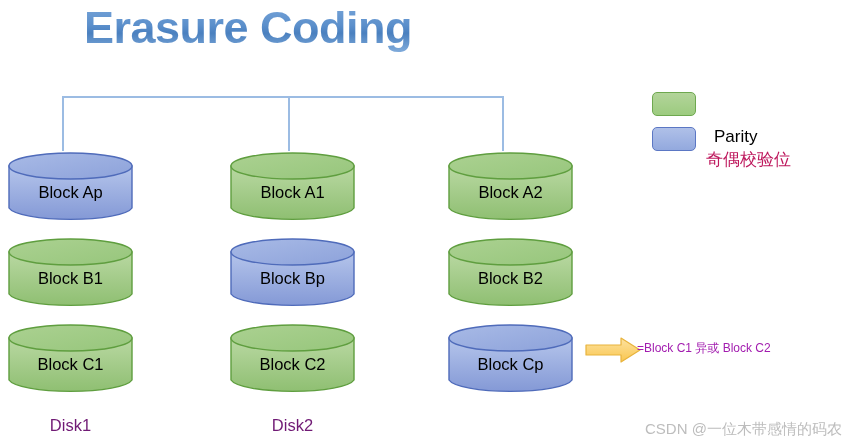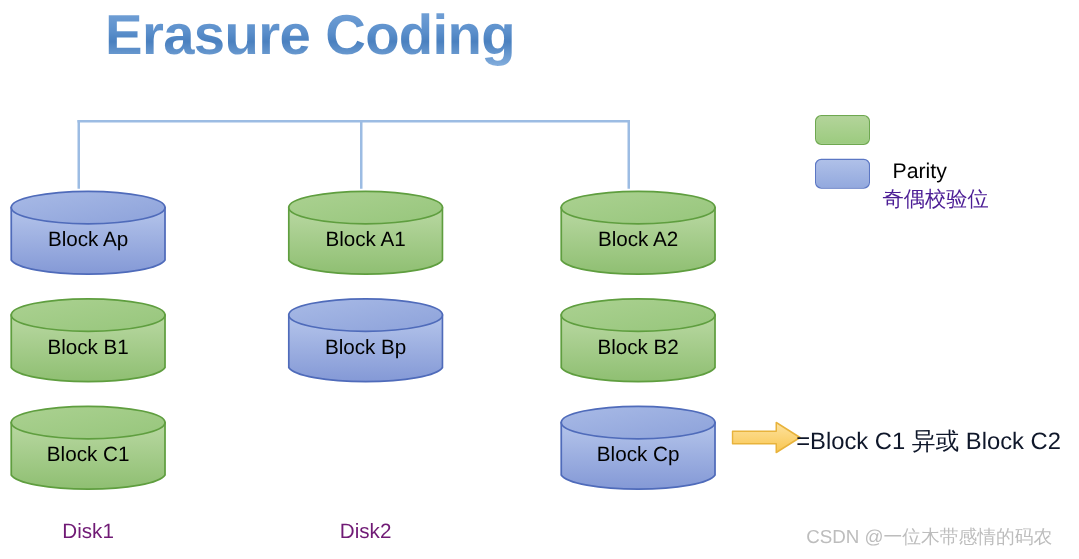--- a/index.html
+++ b/index.html
@@ -104,30 +104,30 @@
     background: linear-gradient(180deg, #AFC0E8 0%, #93A9DE 100%);
     border: 1px solid #5B77C4;
   }
   .legend-text {
     position: absolute;
     font-size: 17px;
     color: #000000;
     white-space: nowrap;
   }
   .legend-text.cjk {
-    color: #4c1d95;
+    color: #be185d;
     font-size: 17px;
   }
 
   
   .arrow-wrap { position: absolute; }
   .formula {
     position: absolute;
-    font-size: 19px;
-    color: #0f172a;
+    font-size: 12px;
+    color: #a21caf;
     white-space: nowrap;
   }
 
   
   .watermark {
     position: absolute;
     font-size: 15px;
     color: #bdbdbd;
     white-space: nowrap;
   }
@@ -198,20 +198,27 @@
   </div>
 
   <div class="cyl" style="left:230px; top:238px;">
     <svg viewBox="0 0 125 70" xmlns="http://www.w3.org/2000/svg">
       <path d="M1,14 L1,56 A62,13 0 0 0 124,56 L124,14 Z" fill="url(#gblue1)" stroke="#4F6BBA" stroke-width="1.4"></path>
       <ellipse cx="62.5" cy="14" rx="61.5" ry="13" fill="url(#gbluetop1)" stroke="#4F6BBA" stroke-width="1.4"></ellipse>
     </svg>
     <div class="cyl-label">Block Bp</div>
   </div>
 
+  <div class="cyl" style="left:230px; top:324px;">
+    <svg viewBox="0 0 125 70" xmlns="http://www.w3.org/2000/svg">
+      <path d="M1,14 L1,56 A62,13 0 0 0 124,56 L124,14 Z" fill="url(#ggreen1)" stroke="#5F9E3F" stroke-width="1.4"></path>
+      <ellipse cx="62.5" cy="14" rx="61.5" ry="13" fill="url(#ggreentop1)" stroke="#5F9E3F" stroke-width="1.4"></ellipse>
+    </svg>
+    <div class="cyl-label">Block C2</div>
+  </div>
 
   <div class="cyl" style="left:448px; top:152px;">
     <svg viewBox="0 0 125 70" xmlns="http://www.w3.org/2000/svg">
       <path d="M1,14 L1,56 A62,13 0 0 0 124,56 L124,14 Z" fill="url(#ggreen1)" stroke="#5F9E3F" stroke-width="1.4"></path>
       <ellipse cx="62.5" cy="14" rx="61.5" ry="13" fill="url(#ggreentop1)" stroke="#5F9E3F" stroke-width="1.4"></ellipse>
     </svg>
     <div class="cyl-label">Block A2</div>
   </div>
 
   <div class="cyl" style="left:448px; top:238px;">

